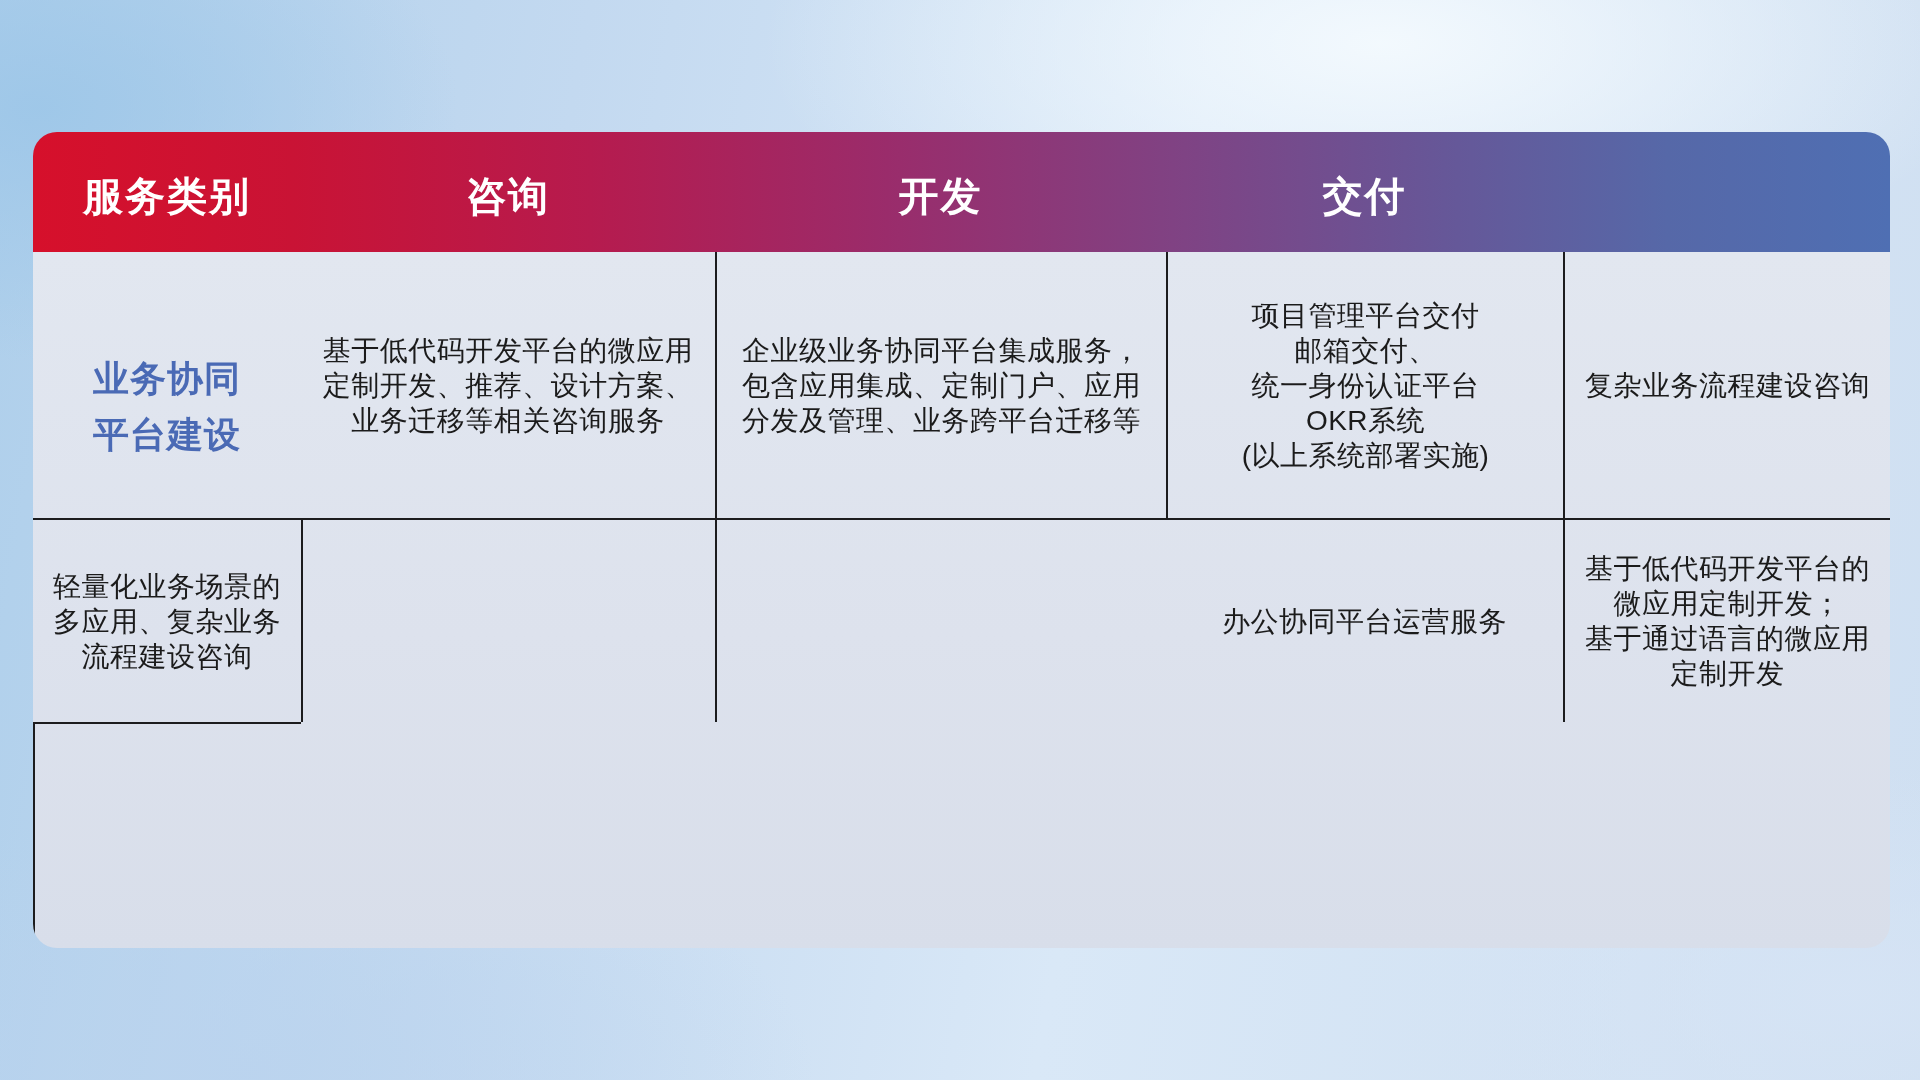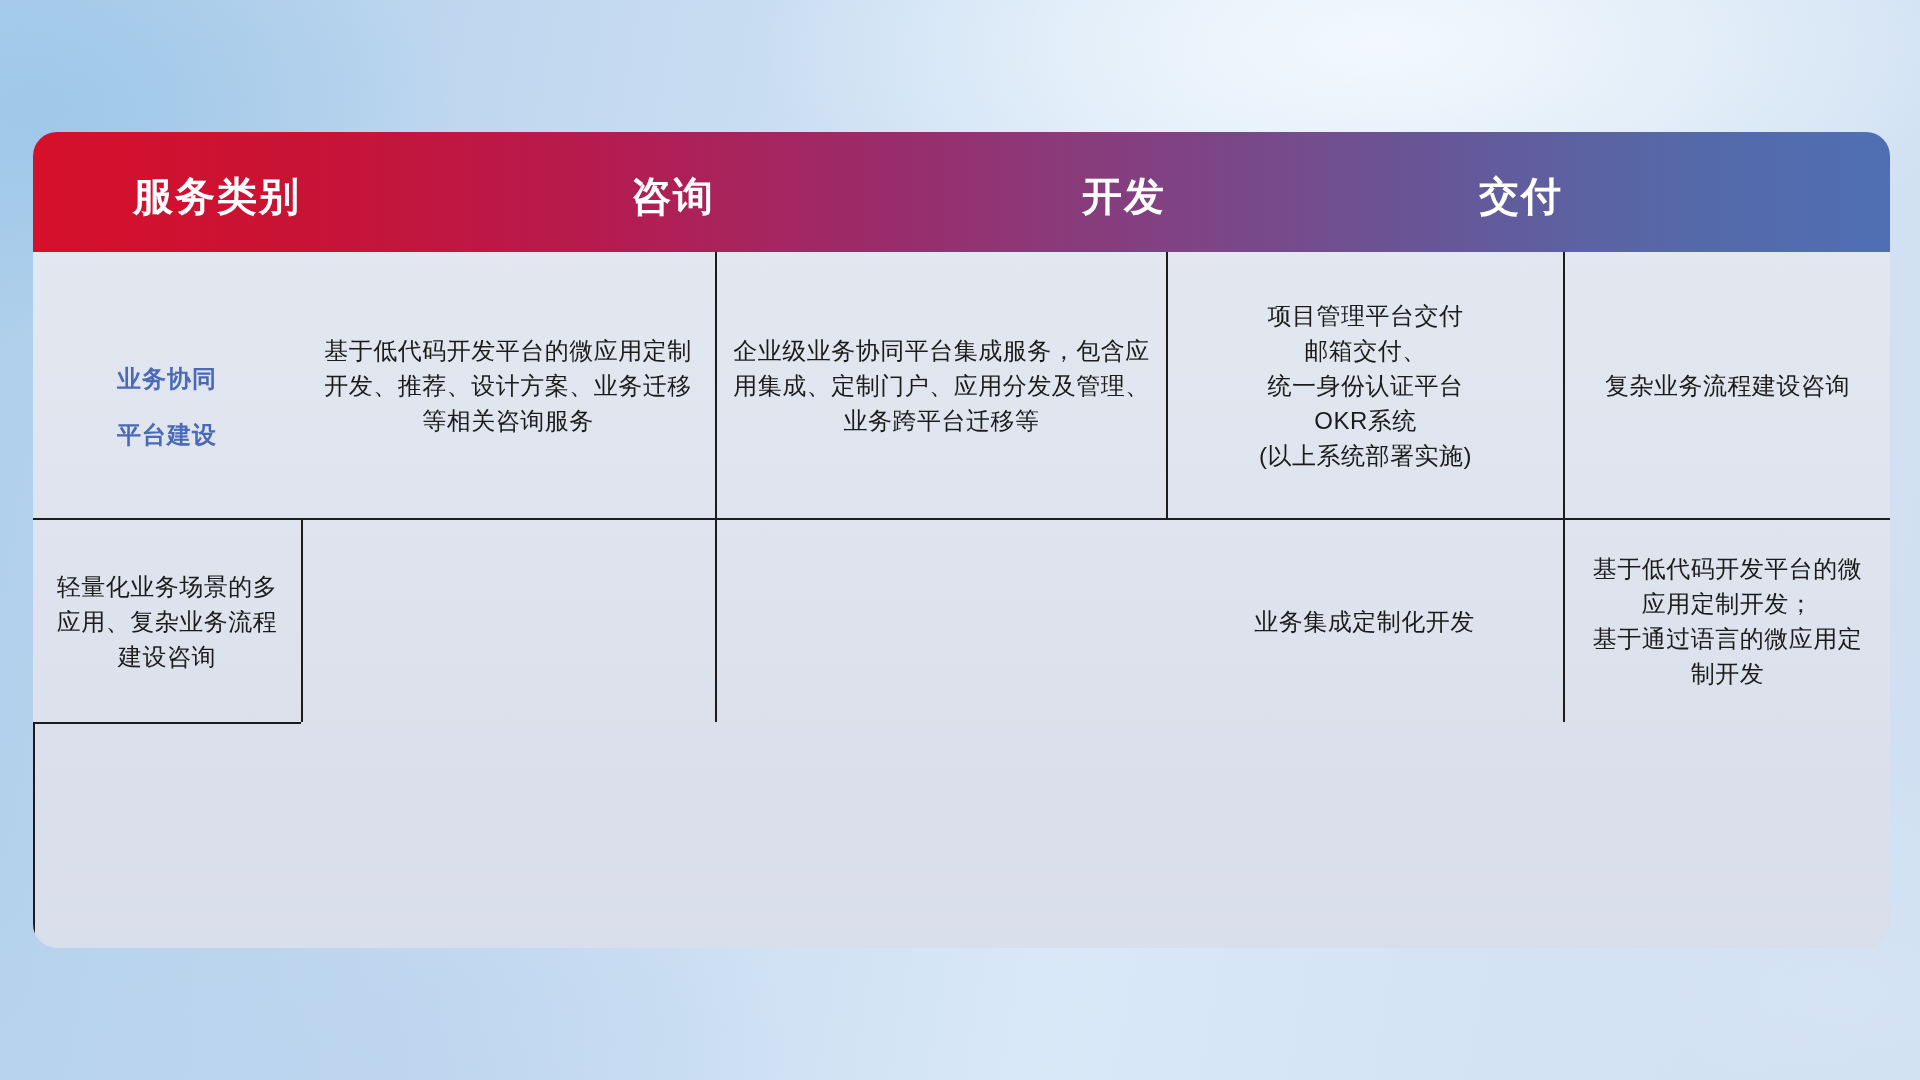--- a/index.html
+++ b/index.html
@@ -26,49 +26,49 @@
     border-radius: 24px 24px 0 0;
     background: linear-gradient(90deg,
       #d6102b 0%, #c91335 14%, #b61b4e 30%, #9a2c6b 46%,
       #7f4384 62%, #665798 76%, #5668a8 88%, #4f6fb3 100%);
     align-items: center;
   }
   .hcell {
     color: #ffffff;
     font-size: 40px;
     font-weight: bold;
-    text-align: right;
+    text-align: center;
     letter-spacing: 2px;
     padding-top: 8px;
   }
   .body-grid {
     display: grid;
     grid-template-columns: 268px 414px 451px 397px 327px;
     grid-template-rows: 266px 204px 226px;
     height: 696px;
     background: linear-gradient(180deg, #e2e7f0 0%, #dde2ed 55%, #d8deea 100%);
     border-radius: 0 0 24px 24px;
     overflow: hidden;
   }
   .c {
     display: flex;
     align-items: center;
     justify-content: center;
     text-align: center;
     white-space: pre-line;
-    font-size: 24px;
+    font-size: 28px;
     line-height: 35px;
     color: #1b1b1b;
     letter-spacing: 0.5px;
     padding: 8px 16px;
   }
   .cat {
     color: #4a6ab5;
     font-weight: bold;
-    font-size: 24px;
+    font-size: 36px;
     line-height: 56px;
     letter-spacing: 1px;
     padding: 0 4px;
     margin-top: 44px;
   }
   .bl { border-left: 2px solid #1c1c1e; }
   .bt { border-top: 2px solid #1c1c1e; }
 </style>
 </head>
 <body>
@@ -92,19 +92,19 @@
 邮箱交付、
 统一身份认证平台
 OKR系统
 (以上系统部署实施)</div>
     <div class="c bl">复杂业务流程建设咨询</div>
 
     <div class="c bt">轻量化业务场景的多应用、复杂业务流程建设咨询</div>
     <div class="c bl bt"></div>
     <div class="c bl bt"></div>
 
-    <div class="c bt">业务集成定制化开发</div>
+    <div class="c bt">办公协同平台运营服务</div>
     <div class="c bl bt">基于低代码开发平台的微应用定制开发；
 基于通过语言的微应用定制开发</div>
     <div class="c bl bt"></div>
   </div>
 
 </div>
 
 </body></html>

